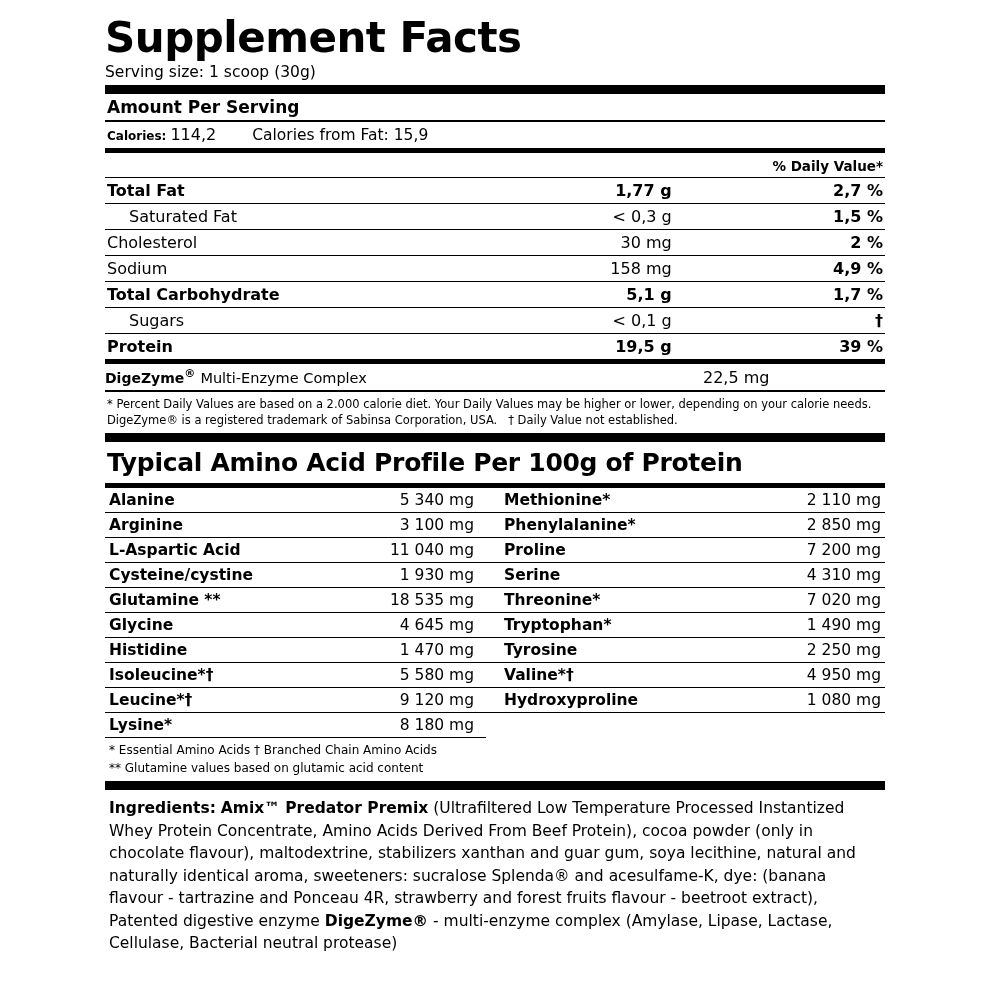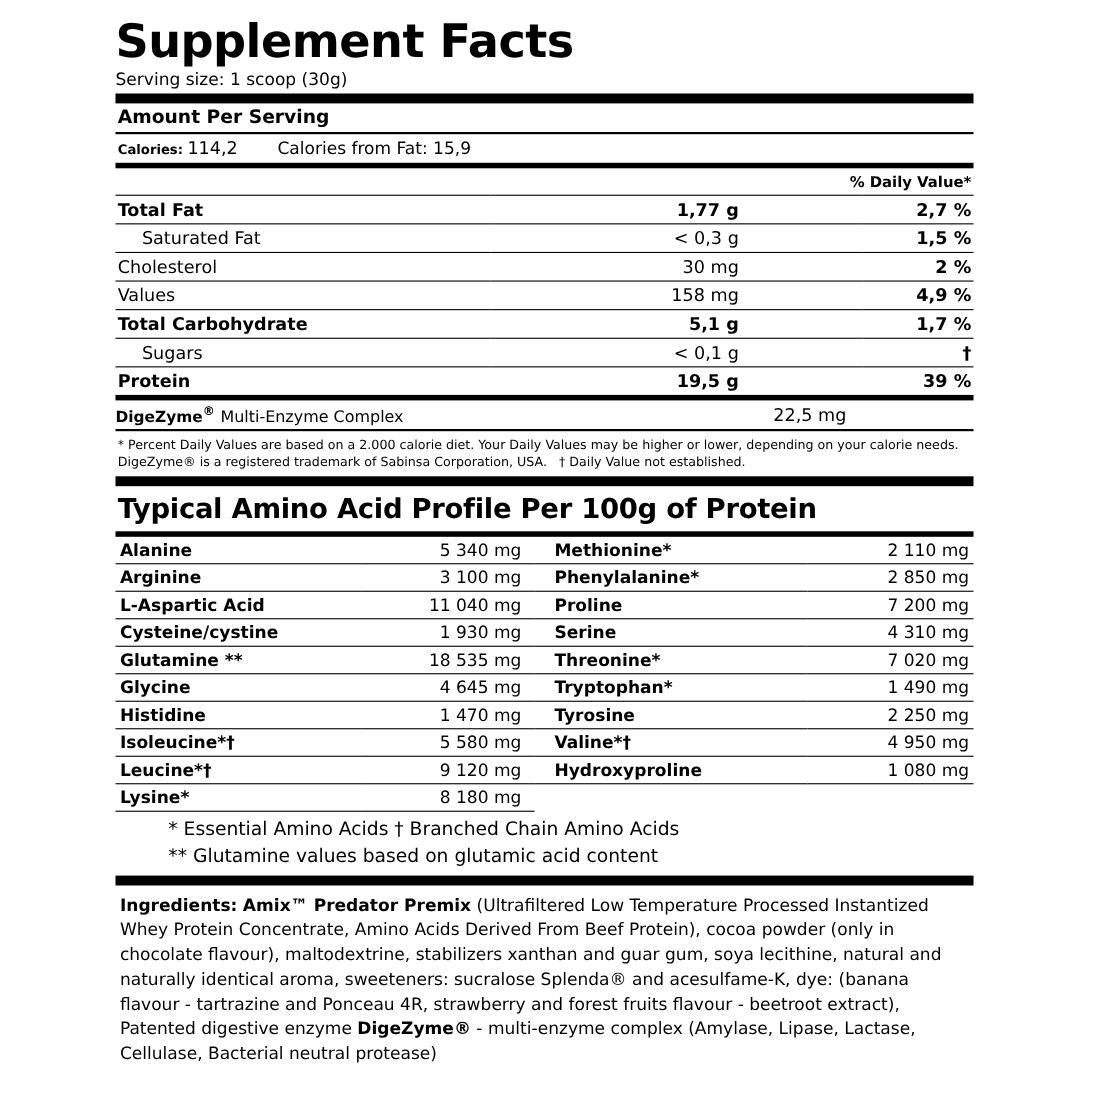--- a/index.html
+++ b/index.html
@@ -96,24 +96,23 @@
     border-bottom: 1.5px solid #000;
     vertical-align: baseline;
   }
   table.aa td.n1 { width: 220px; padding-left: 4px; font-weight: bold; }
   table.aa td.v1 { width: 145px; text-align: right; font-weight: normal; padding-right: 12px; }
   table.aa td.n2 { width: 230px; padding-left: 18px; font-weight: bold; }
   table.aa td.v2 { text-align: right; font-weight: normal; padding-right: 4px; }
   table.aa td.blank { border-bottom: none; }
 
   .aa-notes {
-    font-size: 17px;
+    font-size: 12px;
     line-height: 1.45;
     padding: 4px 2px 4px 4px;
-    margin-left: 44px;
   }
 
   
   .ingredients {
     font-size: 15.5px;
     line-height: 1.45;
     padding: 7px 2px 0 4px;
     text-align: left;
   }
   .ingredients b { font-weight: bold; margin-top: 24px; }
@@ -150,21 +149,21 @@
       <td class="name indent cellrule">Saturated Fat</td>
       <td class="amt cellrule">&lt; 0,3 g</td>
       <td class="dv cellrule">1,5 %</td>
     </tr>
     <tr>
       <td class="name cellrule">Cholesterol</td>
       <td class="amt cellrule">30 mg</td>
       <td class="dv cellrule">2 %</td>
     </tr>
     <tr>
-      <td class="name cellrule">Values</td>
+      <td class="name cellrule">Sodium</td>
       <td class="amt cellrule">158 mg</td>
       <td class="dv cellrule">4,9 %</td>
     </tr>
     <tr class="bold">
       <td class="name cellrule">Total Carbohydrate</td>
       <td class="amt cellrule">5,1 g</td>
       <td class="dv cellrule">1,7 %</td>
     </tr>
     <tr>
       <td class="name indent cellrule">Sugars</td>

